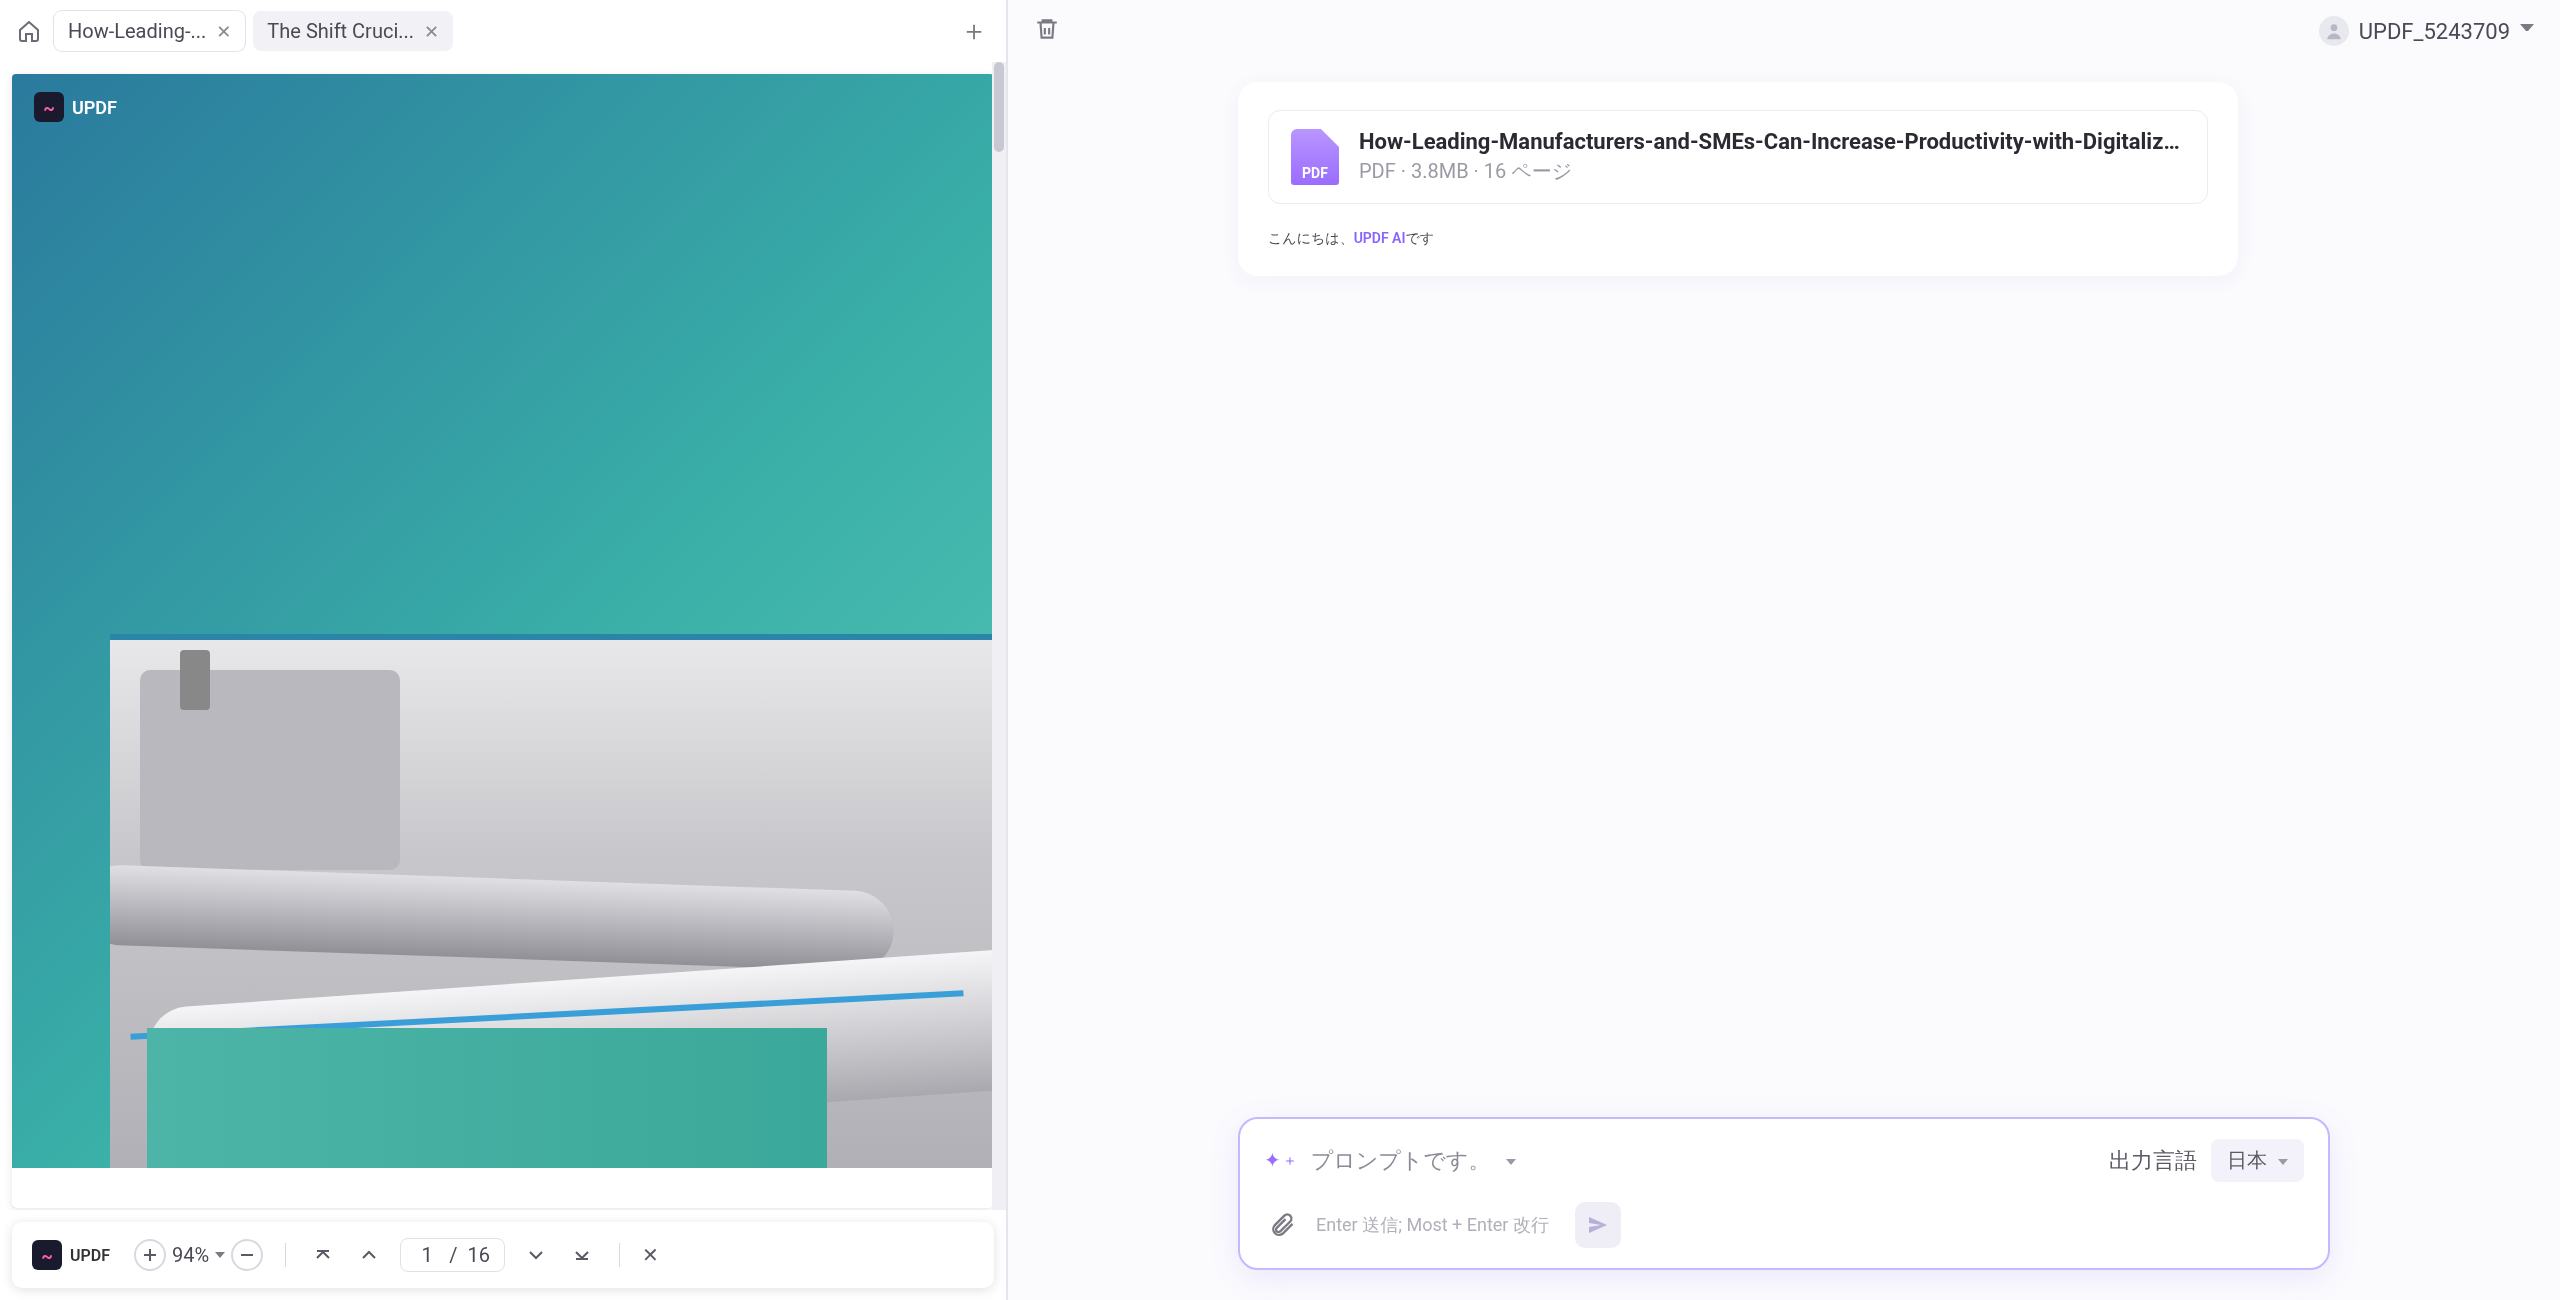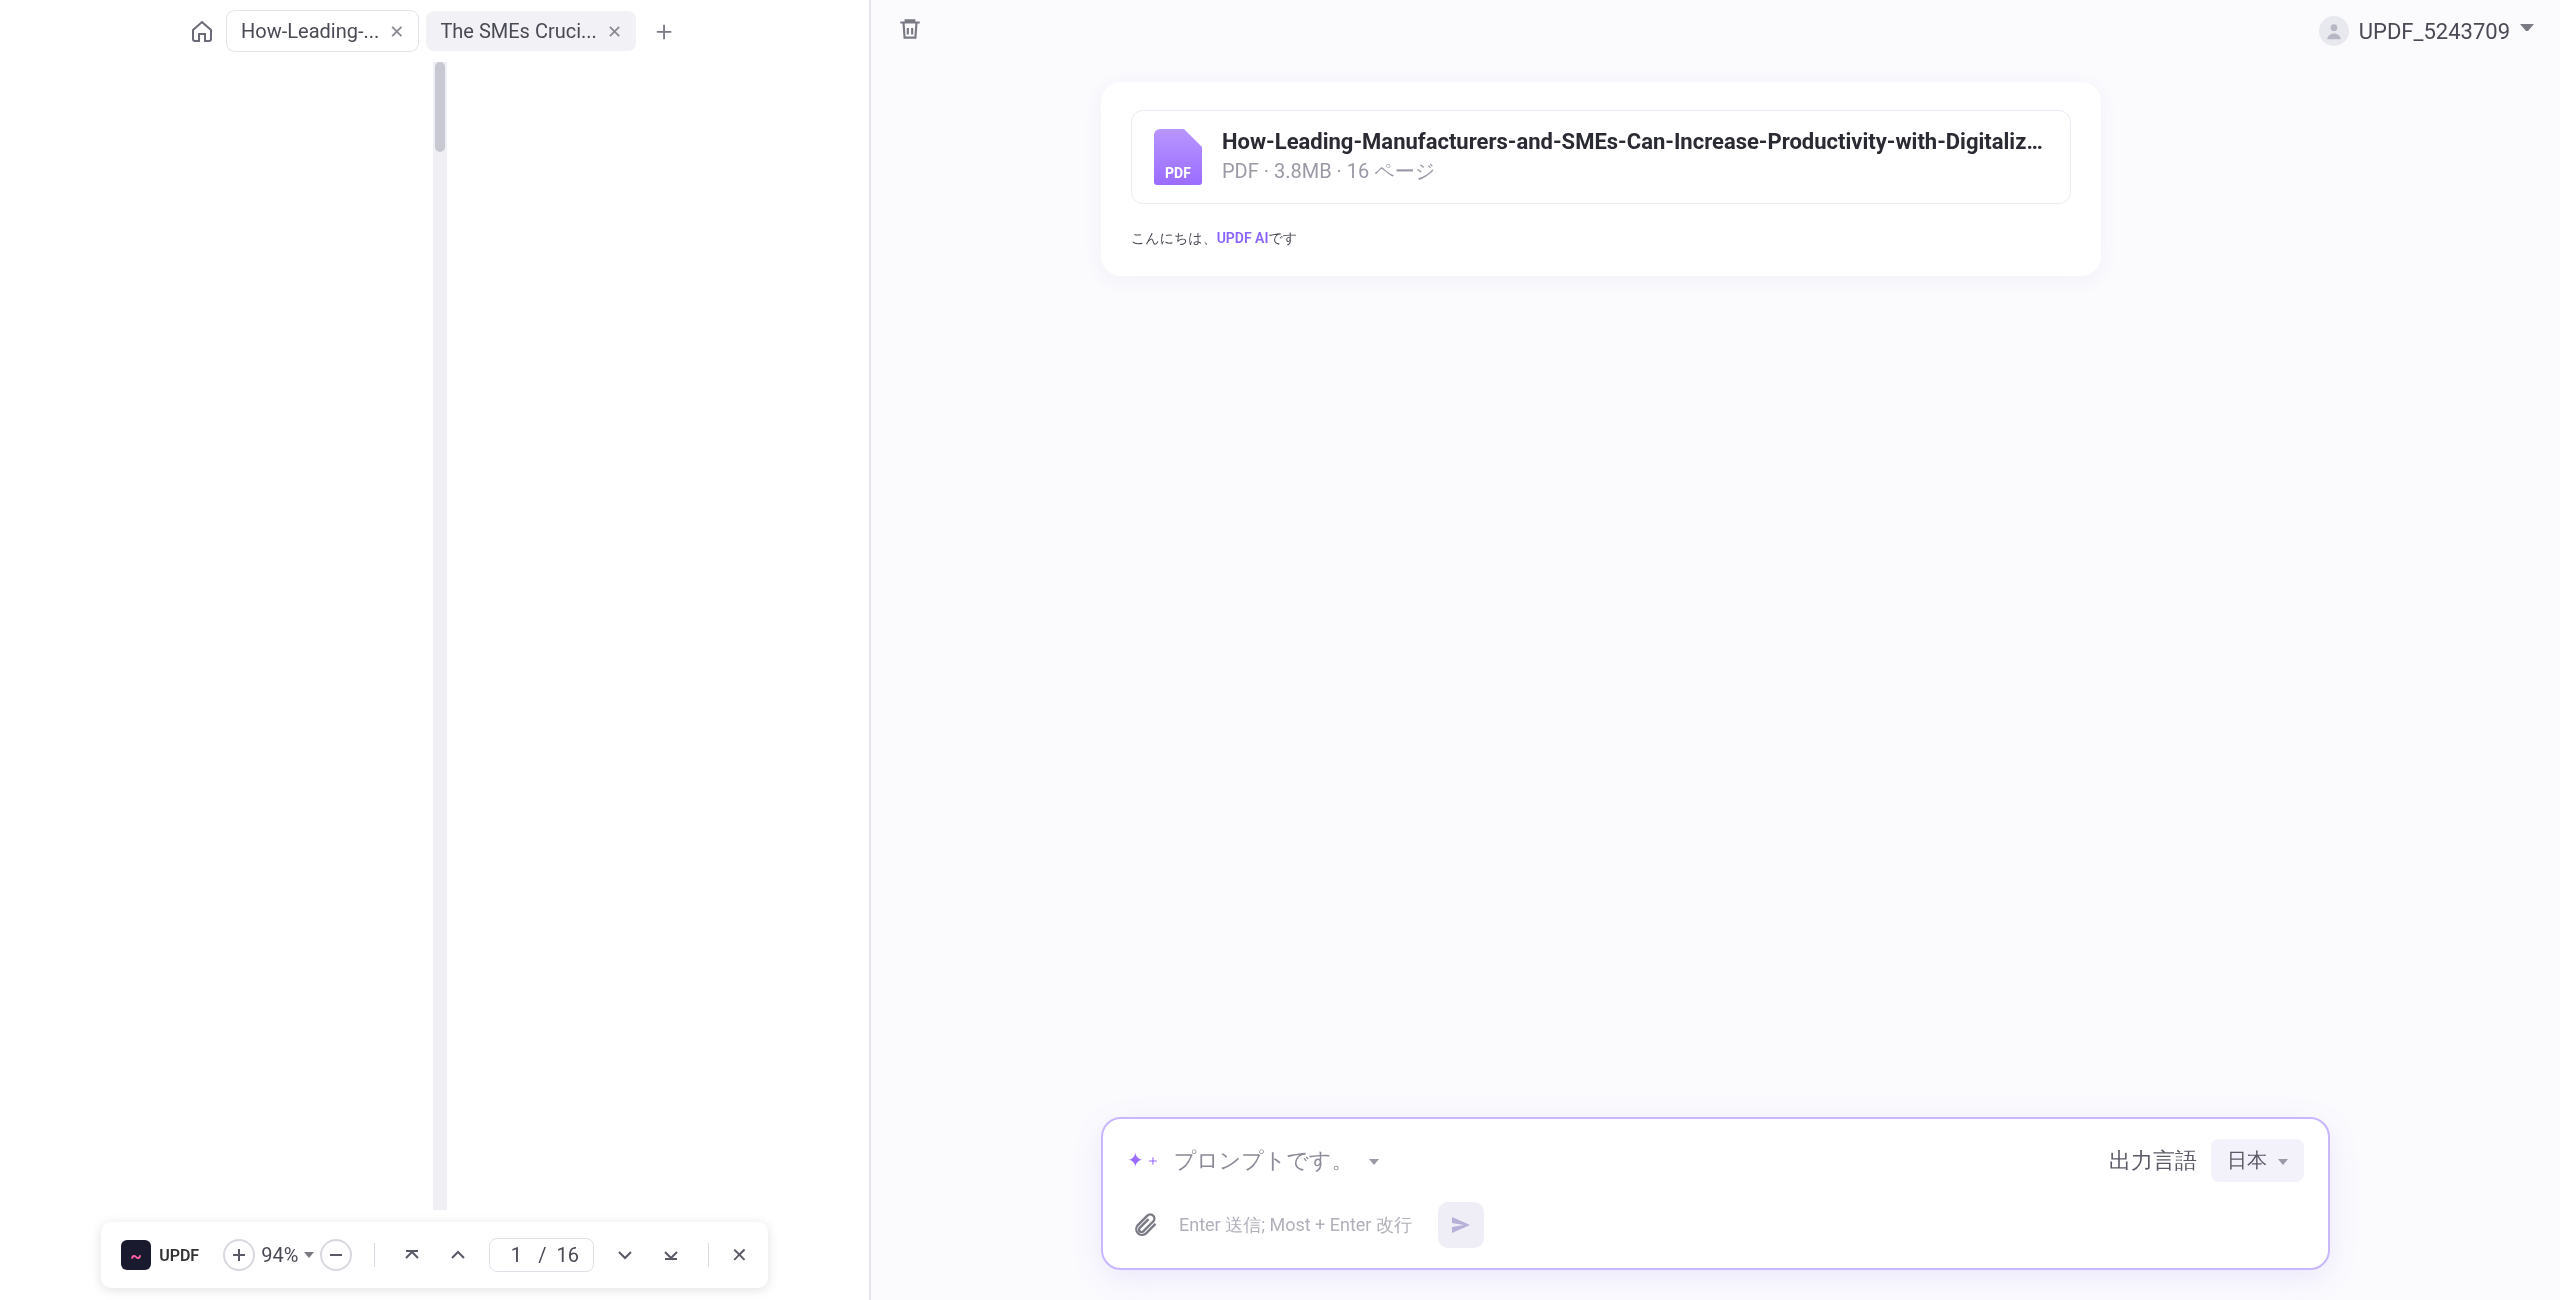--- a/index.html
+++ b/index.html
@@ -1,17 +1,17 @@
 <!DOCTYPE html>
 <html><head>
   <meta charset="utf-8">
   <style>
     * { box-sizing: border-box; margin: 0; padding: 0; font-family: -apple-system, BlinkMacSystemFont, "Segoe UI", Roboto, sans-serif; }
     body { background: #ffffff; width: 2560px; height: 1300px; overflow: hidden; display:flex; }
-    .left-panel { width: 871px; height: 100%; display:flex; flex-direction:column; border-right: 2px solid #e5e5ed; align-items: center; }
+    .left-panel { width: 1008px; height: 100%; display:flex; flex-direction:column; border-right: 2px solid #e5e5ed; }
     .tab-bar { height: 62px; display:flex; align-items:center; padding: 10px 12px; gap:8px; }
     .home-btn { width:34px; height:34px; display:flex; align-items:center; justify-content:center; color:#6b6b78; cursor:pointer; }
     .tab { height:40px; padding: 0 14px; display:flex; align-items:center; gap:10px; border-radius:8px; font-size:20px; color:#4a4a55; cursor:pointer; max-width:210px; }
     .tab.active { background:#ffffff; box-shadow: 0 0 0 1px #e2e2ea; }
     .tab.inactive { background:#f2f2f6; }
     .tab-label { white-space:nowrap; overflow:hidden; text-overflow:ellipsis; flex:1; }
     .tab-close { font-size:18px; color:#8a8a94; cursor:pointer; }
     .add-tab { width:40px; height:40px; display:flex; align-items:center; justify-content:center; color:#7a7a85; font-size:28px; cursor:pointer; margin-left:auto; }
     .doc-viewer { flex:1; padding: 12px 12px 0 12px; overflow:hidden; position:relative; }
     .page-canvas { width:100%; height: calc(100% - 2px); background: linear-gradient(135deg, #2a7a9d 0%, #3ab0a8 55%, #5cc9b8 100%); border-radius:4px; position:relative; overflow:hidden; box-shadow: 0 2px 8px rgba(0,0,0,0.1); }
@@ -93,21 +93,21 @@
     <div class="home-btn">
       <svg width="24" height="24" viewBox="0 0 24 24" fill="none" stroke="currentColor" stroke-width="2">
           <path d="M3 11l9-8 9 8v9a2 2 0 0 1-2 2h-4v-7h-6v7H5a2 2 0 0 1-2-2z"></path>
         </svg>
     </div>
     <div class="tab active">
       <span class="tab-label">How-Leading-...</span>
       <span class="tab-close">✕</span>
     </div>
     <div class="tab inactive">
-      <span class="tab-label">The SMEs Cruci...</span>
+      <span class="tab-label">The Shift Cruci...</span>
       <span class="tab-close">✕</span>
     </div>
     <div class="add-tab">＋</div>
   </div>
 
   <div class="doc-viewer">
     <div class="page-canvas">
       <div class="updf-badge">
         <div class="updf-logo-sq"></div>
         <span class="updf-badge-text">UPDF</span>

